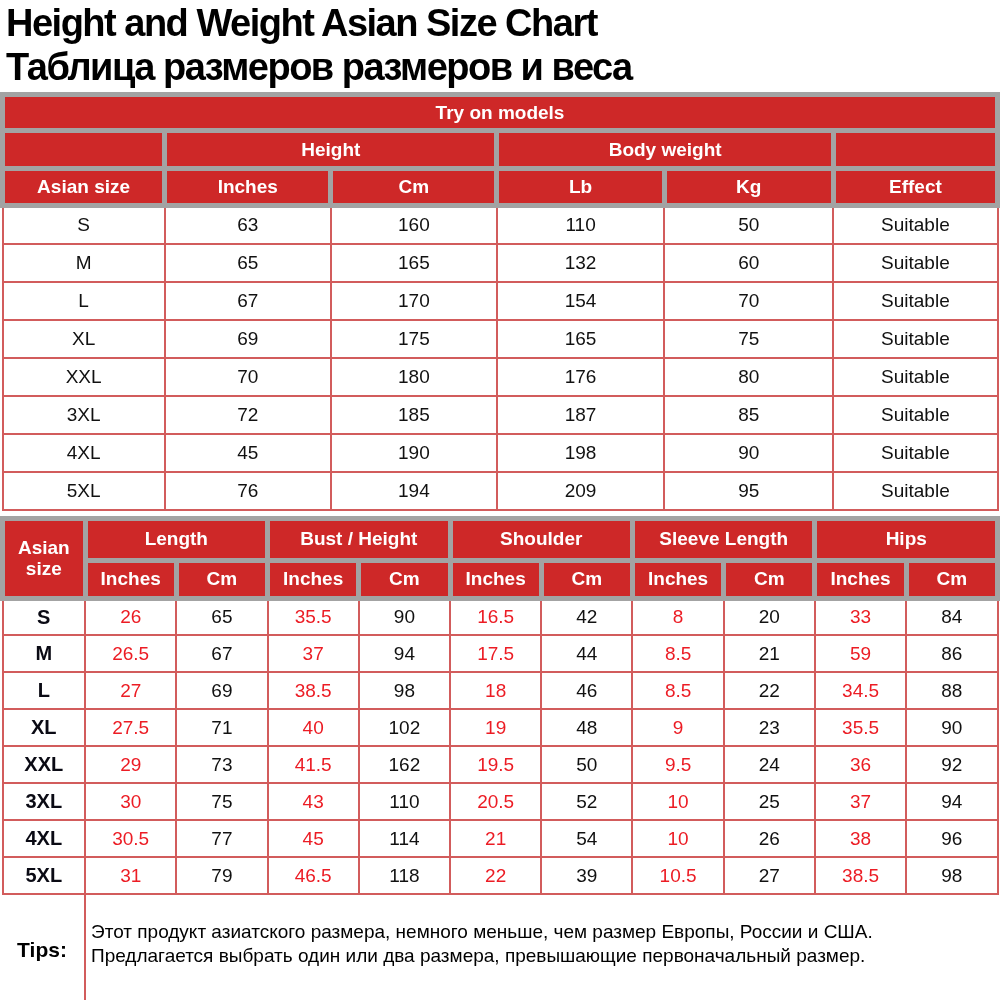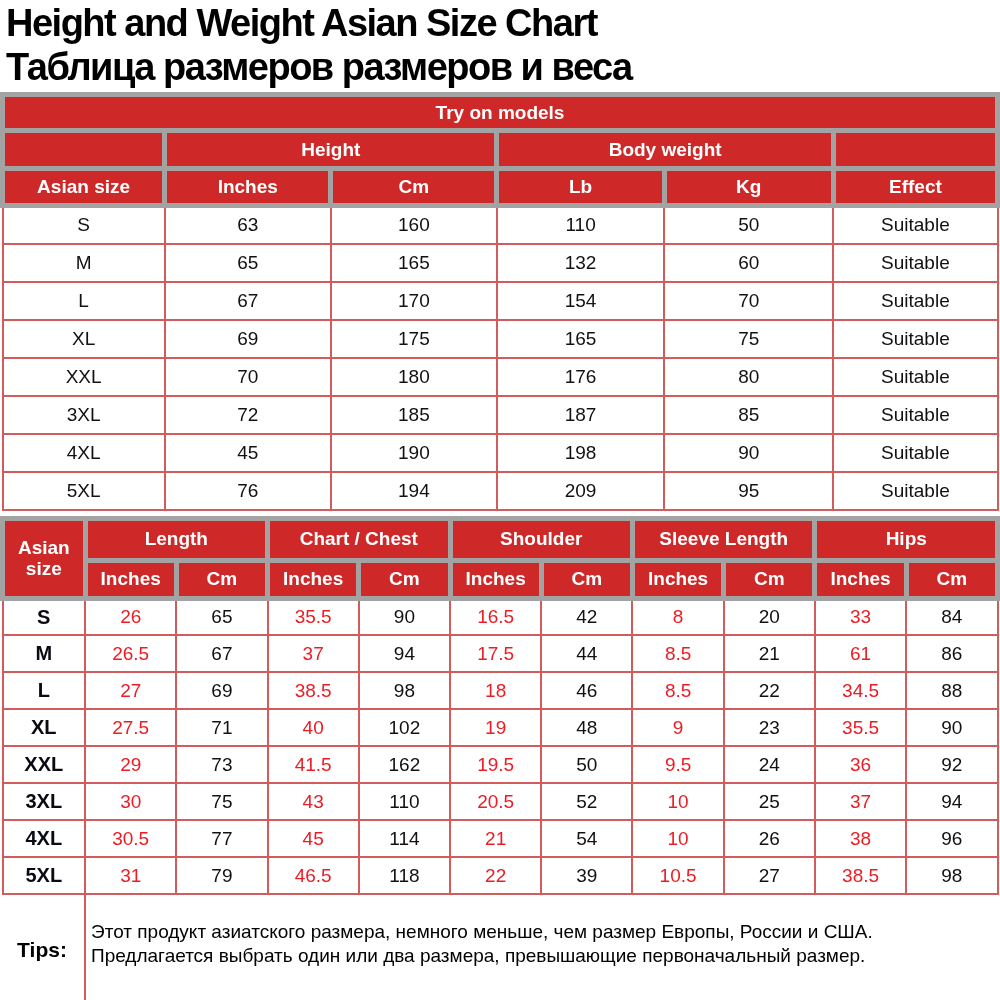--- a/index.html
+++ b/index.html
@@ -175,21 +175,21 @@
         <col style="width:9.17%">
         <col style="width:9.17%">
         <col style="width:9.17%">
       <col style="width:9.17%">
         <col style="width:9.17%">
     </colgroup>
     <thead>
       <tr>
         <th rowspan="2" class="corner-th">Asian size</th>
         <th colspan="2">Length</th>
-        <th colspan="2">Chart / Chest</th>
+        <th colspan="2">Bust / Height</th>
         <th colspan="2">Shoulder</th>
         <th colspan="2">Sleeve Length</th>
         <th colspan="2">Hips</th>
       </tr>
       <tr>
         <th>Inches</th>
         <th>Cm</th>
         <th>Inches</th>
         <th>Cm</th>
         <th>Inches</th>
@@ -217,21 +217,21 @@
         <tr>
           <td class="size-col">M</td>
           <td class="red-val">26.5</td>
           <td>67</td>
           <td class="red-val">37</td>
           <td>94</td>
           <td class="red-val">17.5</td>
           <td>44</td>
           <td class="red-val">8.5</td>
           <td>21</td>
-          <td class="red-val">61</td>
+          <td class="red-val">59</td>
           <td>86</td>
         </tr>
         <tr>
           <td class="size-col">L</td>
           <td class="red-val">27</td>
           <td>69</td>
           <td class="red-val">38.5</td>
           <td>98</td>
           <td class="red-val">18</td>
           <td>46</td>

